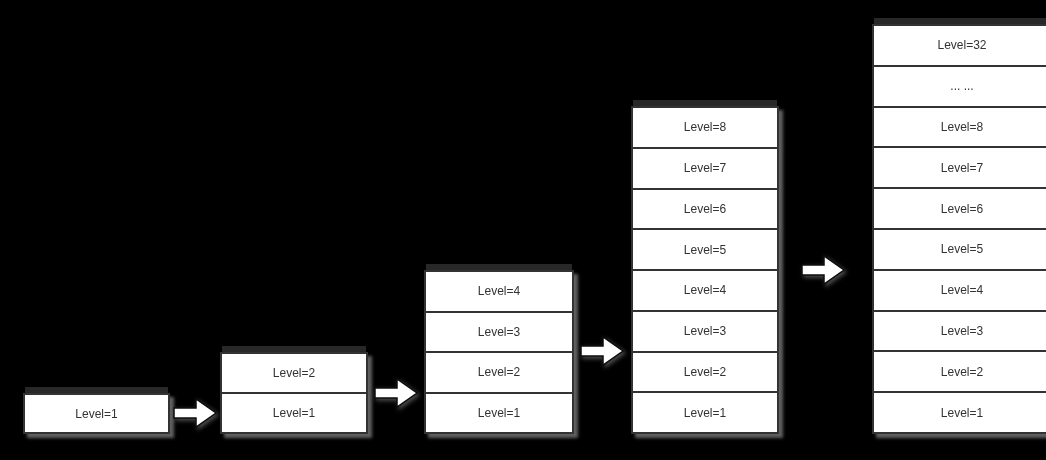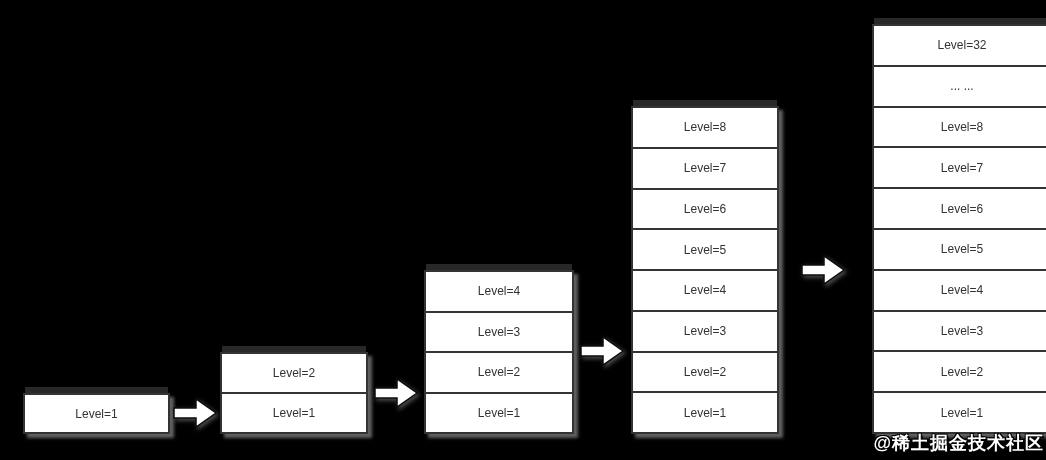--- a/index.html
+++ b/index.html
@@ -131,15 +131,14 @@
     <div class="cell">Level=8</div>
     <div class="cell">Level=7</div>
     <div class="cell">Level=6</div>
     <div class="cell">Level=5</div>
     <div class="cell">Level=4</div>
     <div class="cell">Level=3</div>
     <div class="cell">Level=2</div>
     <div class="cell">Level=1</div>
   </div>
 
-  <div class="watermark">@稀土掘金技术社区</div>
 
 </div>
 
 </body></html>

